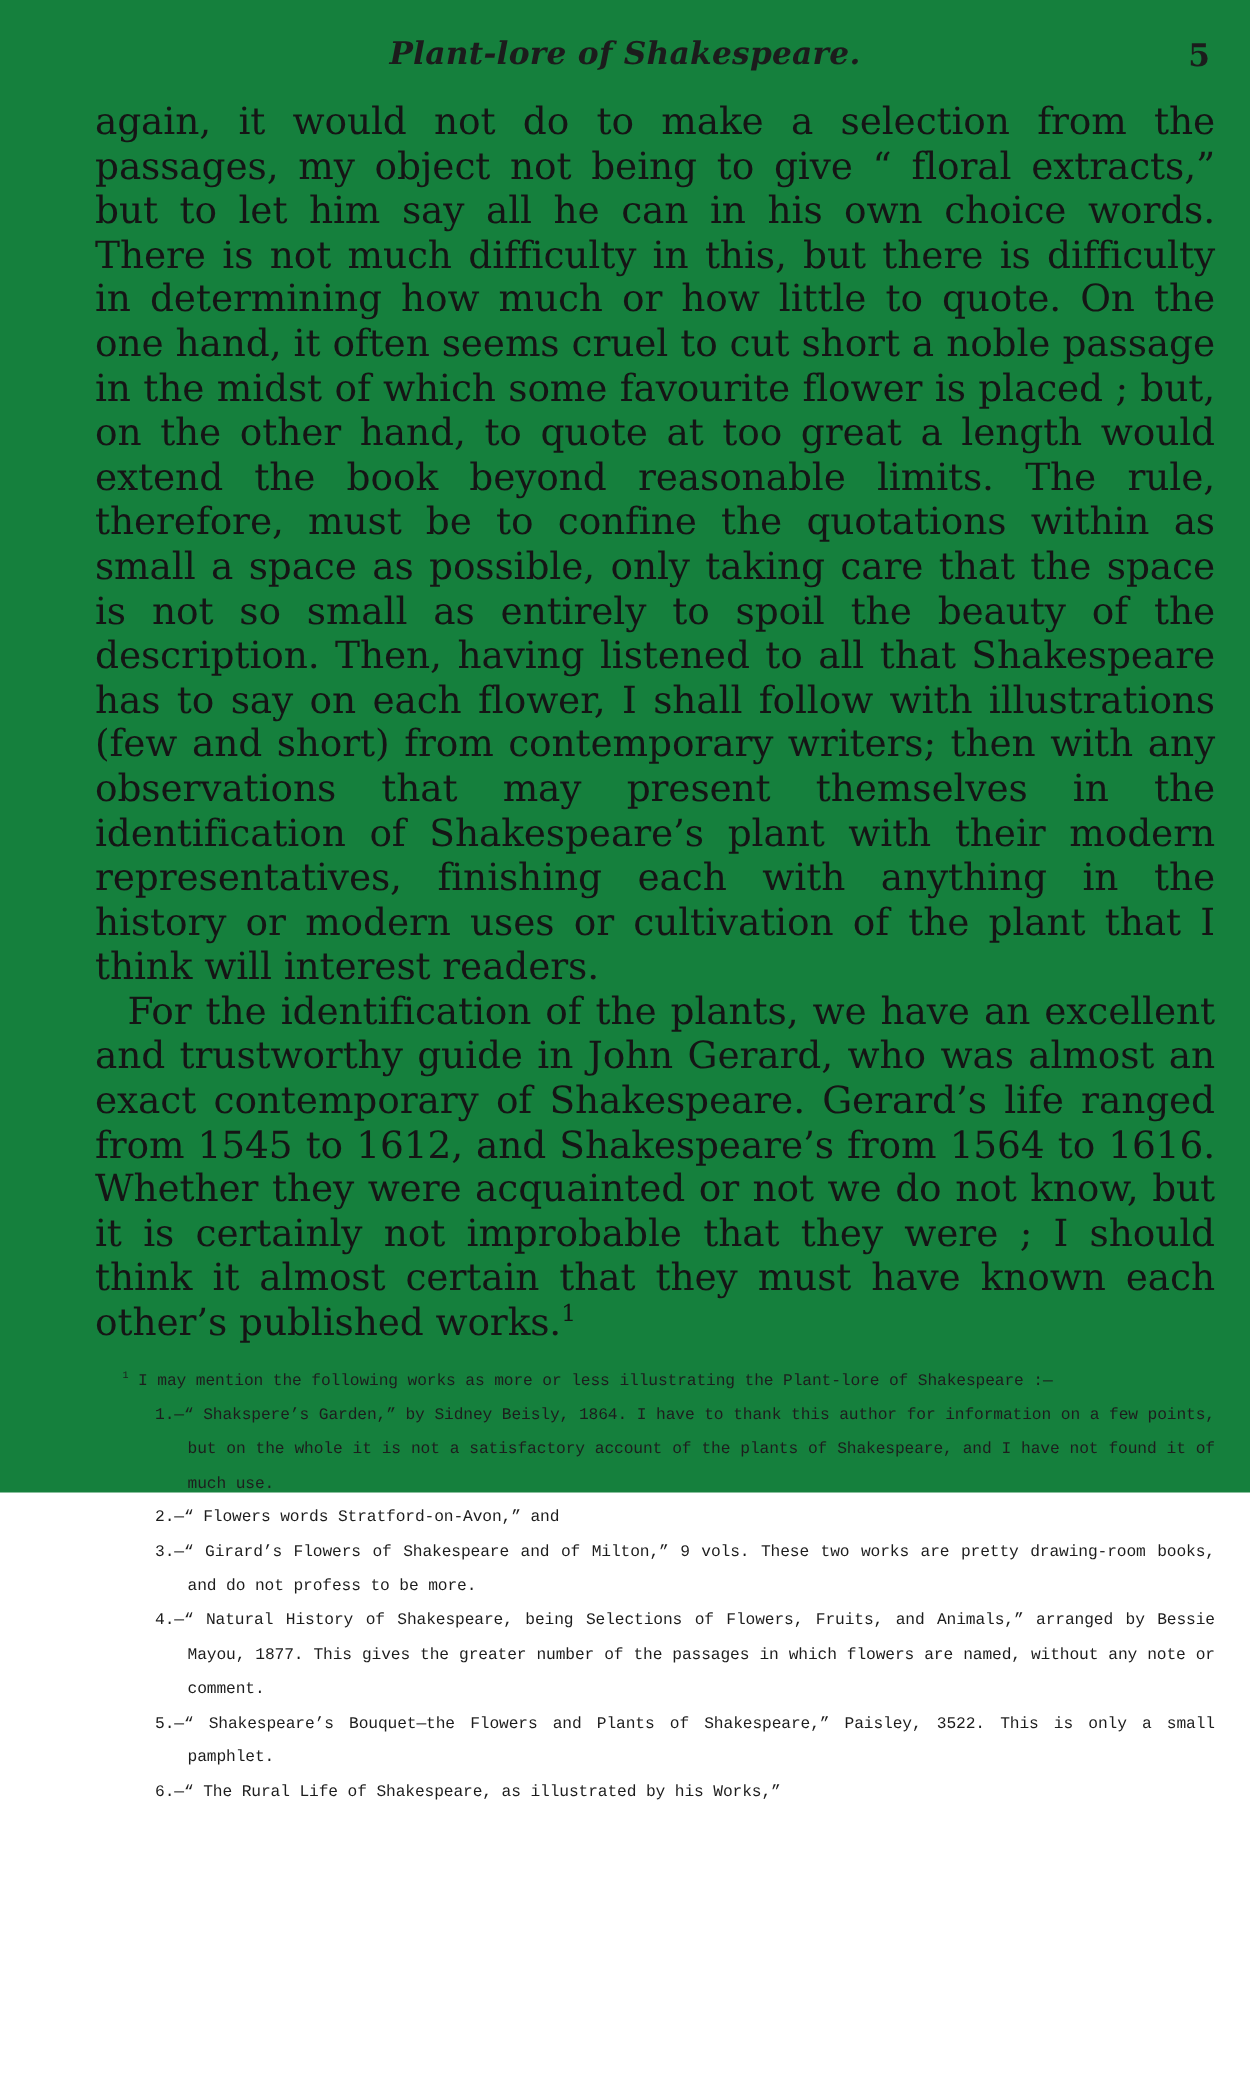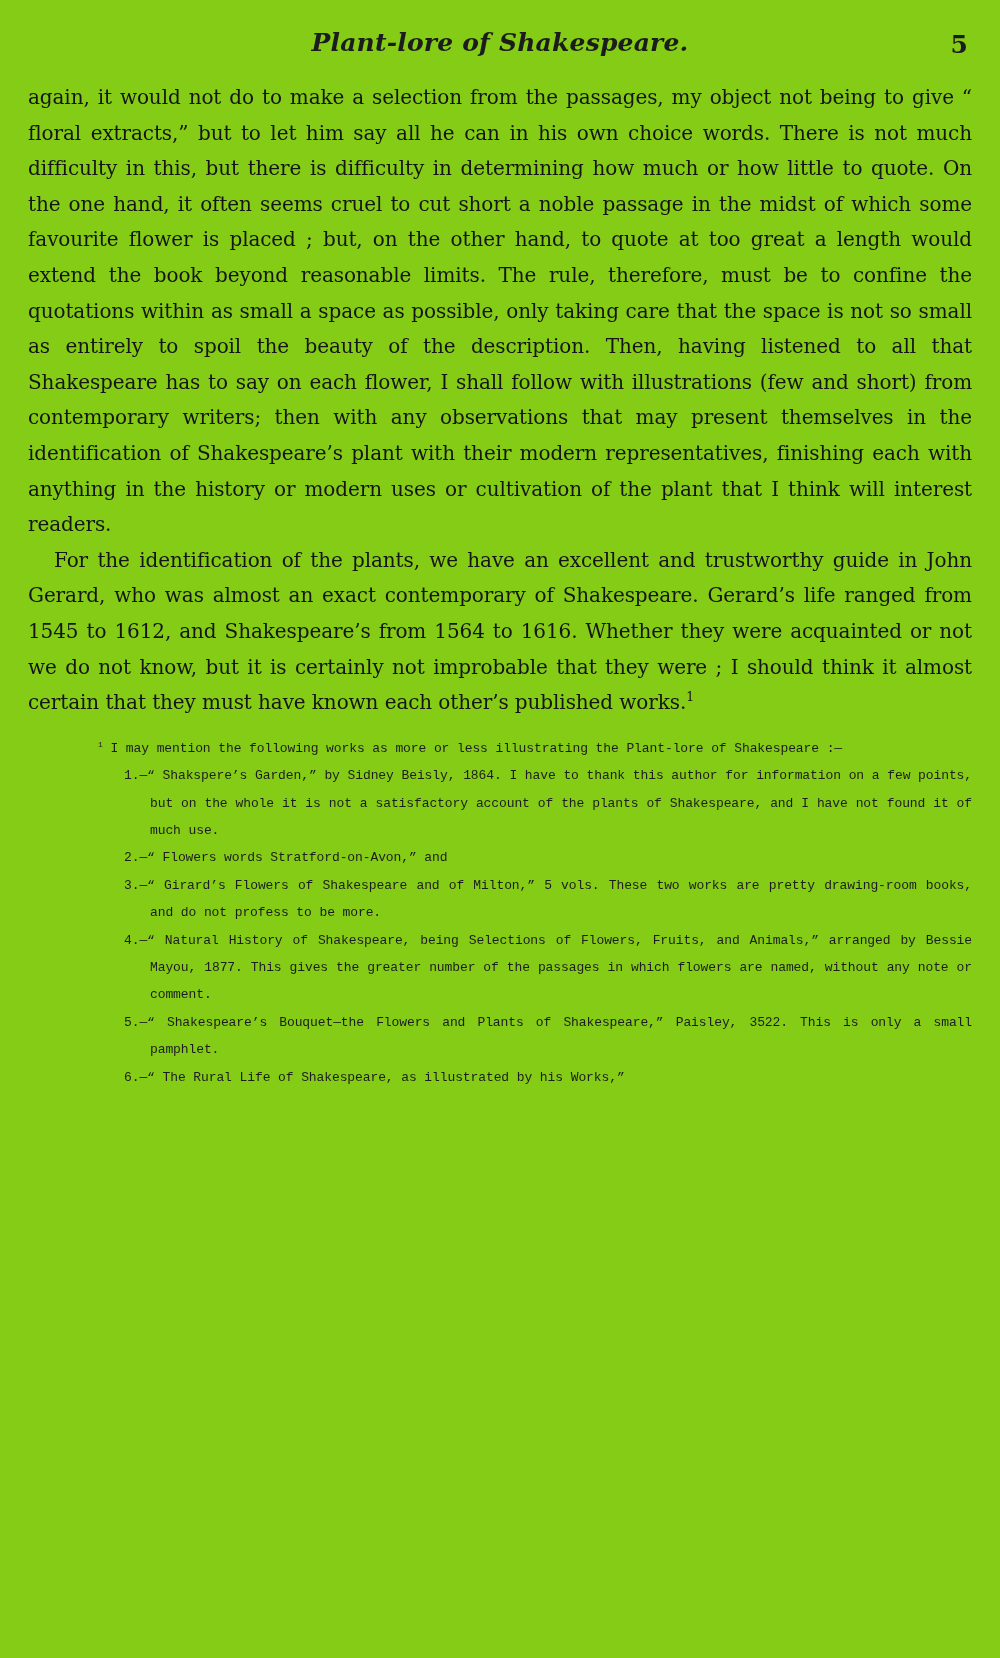--- a/index.html
+++ b/index.html
@@ -10,25 +10,25 @@
   body {
     width: 1000px;
     height: 1658px;
     overflow: hidden;
     font-family: "Liberation Serif", serif;
     color: #1a1a1a;
   }
   .page {
     position: relative;
     width: 1000px;
-    height: 1658px;
+    height: 1194px;
     box-sizing: border-box;
     padding: 24px 28px 0 28px;
     
-    background: #84cc16;
+    background: #15803d;
   }
   
   .runhead {
     position: relative;
     height: 46px;
     margin-bottom: 10px;
   }
   .runhead-title {
     position: absolute;
     left: 0;
@@ -47,26 +47,27 @@
     right: 4px;
     top: 6px;
     font-family: "DejaVu Serif", serif;
     font-weight: 700;
     font-size: 25px;
     color: #1c1c1c;
   }
   
   .body-block {
     font-family: "DejaVu Serif", serif;
-    font-size: 20px;
+    font-size: 30px;
     line-height: 35.6px;
     text-align: justify;
     text-justify: inter-word;
     color: #151515;
     letter-spacing: -0.1px;
+    margin-left: 48px;
   }
   .body-block p {
     margin: 0;
   }
   .body-block p.indent {
     text-indent: 26px;
   }
   
   .footnote {
     margin-top: 14px;
@@ -123,21 +124,21 @@
   <div class="footnote">
     <p class="fn-intro"><sup class="fnmark">1</sup> <span>I may mention the following works as more or less illustrating the Plant-lore of Shakespeare :—</span></p>
     <ol class="fn-list">
       <li>
           <span class="fn-first"><span class="nowrap">1.</span><span>—“ Shakspere’s Garden,” by Sidney Beisly, 1864.   I have to thank this author for information on a few points, but on the whole it is not a satisfactory account of the plants of Shakespeare, and I have not found it of much use.</span></span>
         </li>
       <li>
           <span class="fn-first"><span class="nowrap">2.</span><span>—“ Flowers words Stratford-on-Avon,” and</span></span>
         </li>
       <li>
-          <span class="fn-first"><span class="nowrap">3.</span><span>—“ Girard’s Flowers of Shakespeare and of Milton,” 5 vols. These two works are pretty drawing-room books, and do not profess to be more.</span></span>
+          <span class="fn-first"><span class="nowrap">3.</span><span>—“ Girard’s Flowers of Shakespeare and of Milton,” 9 vols. These two works are pretty drawing-room books, and do not profess to be more.</span></span>
         </li>
       <li>
           <span class="fn-first"><span class="nowrap">4.</span><span>—“ Natural History of Shakespeare, being Selections of Flowers, Fruits, and Animals,” arranged by Bessie Mayou, 1877.   This gives the greater number of the passages in which flowers are named, without any note or comment.</span></span>
         </li>
       <li>
           <span class="fn-first"><span class="nowrap">5.</span><span>—“ Shakespeare’s Bouquet—the Flowers and Plants of Shakespeare,” Paisley, 3522.   This is only a small pamphlet.</span></span>
         </li>
       <li>
           <span class="fn-first"><span class="nowrap">6.</span><span>—“ The Rural Life of Shakespeare, as illustrated by his Works,”</span></span>
         </li>

